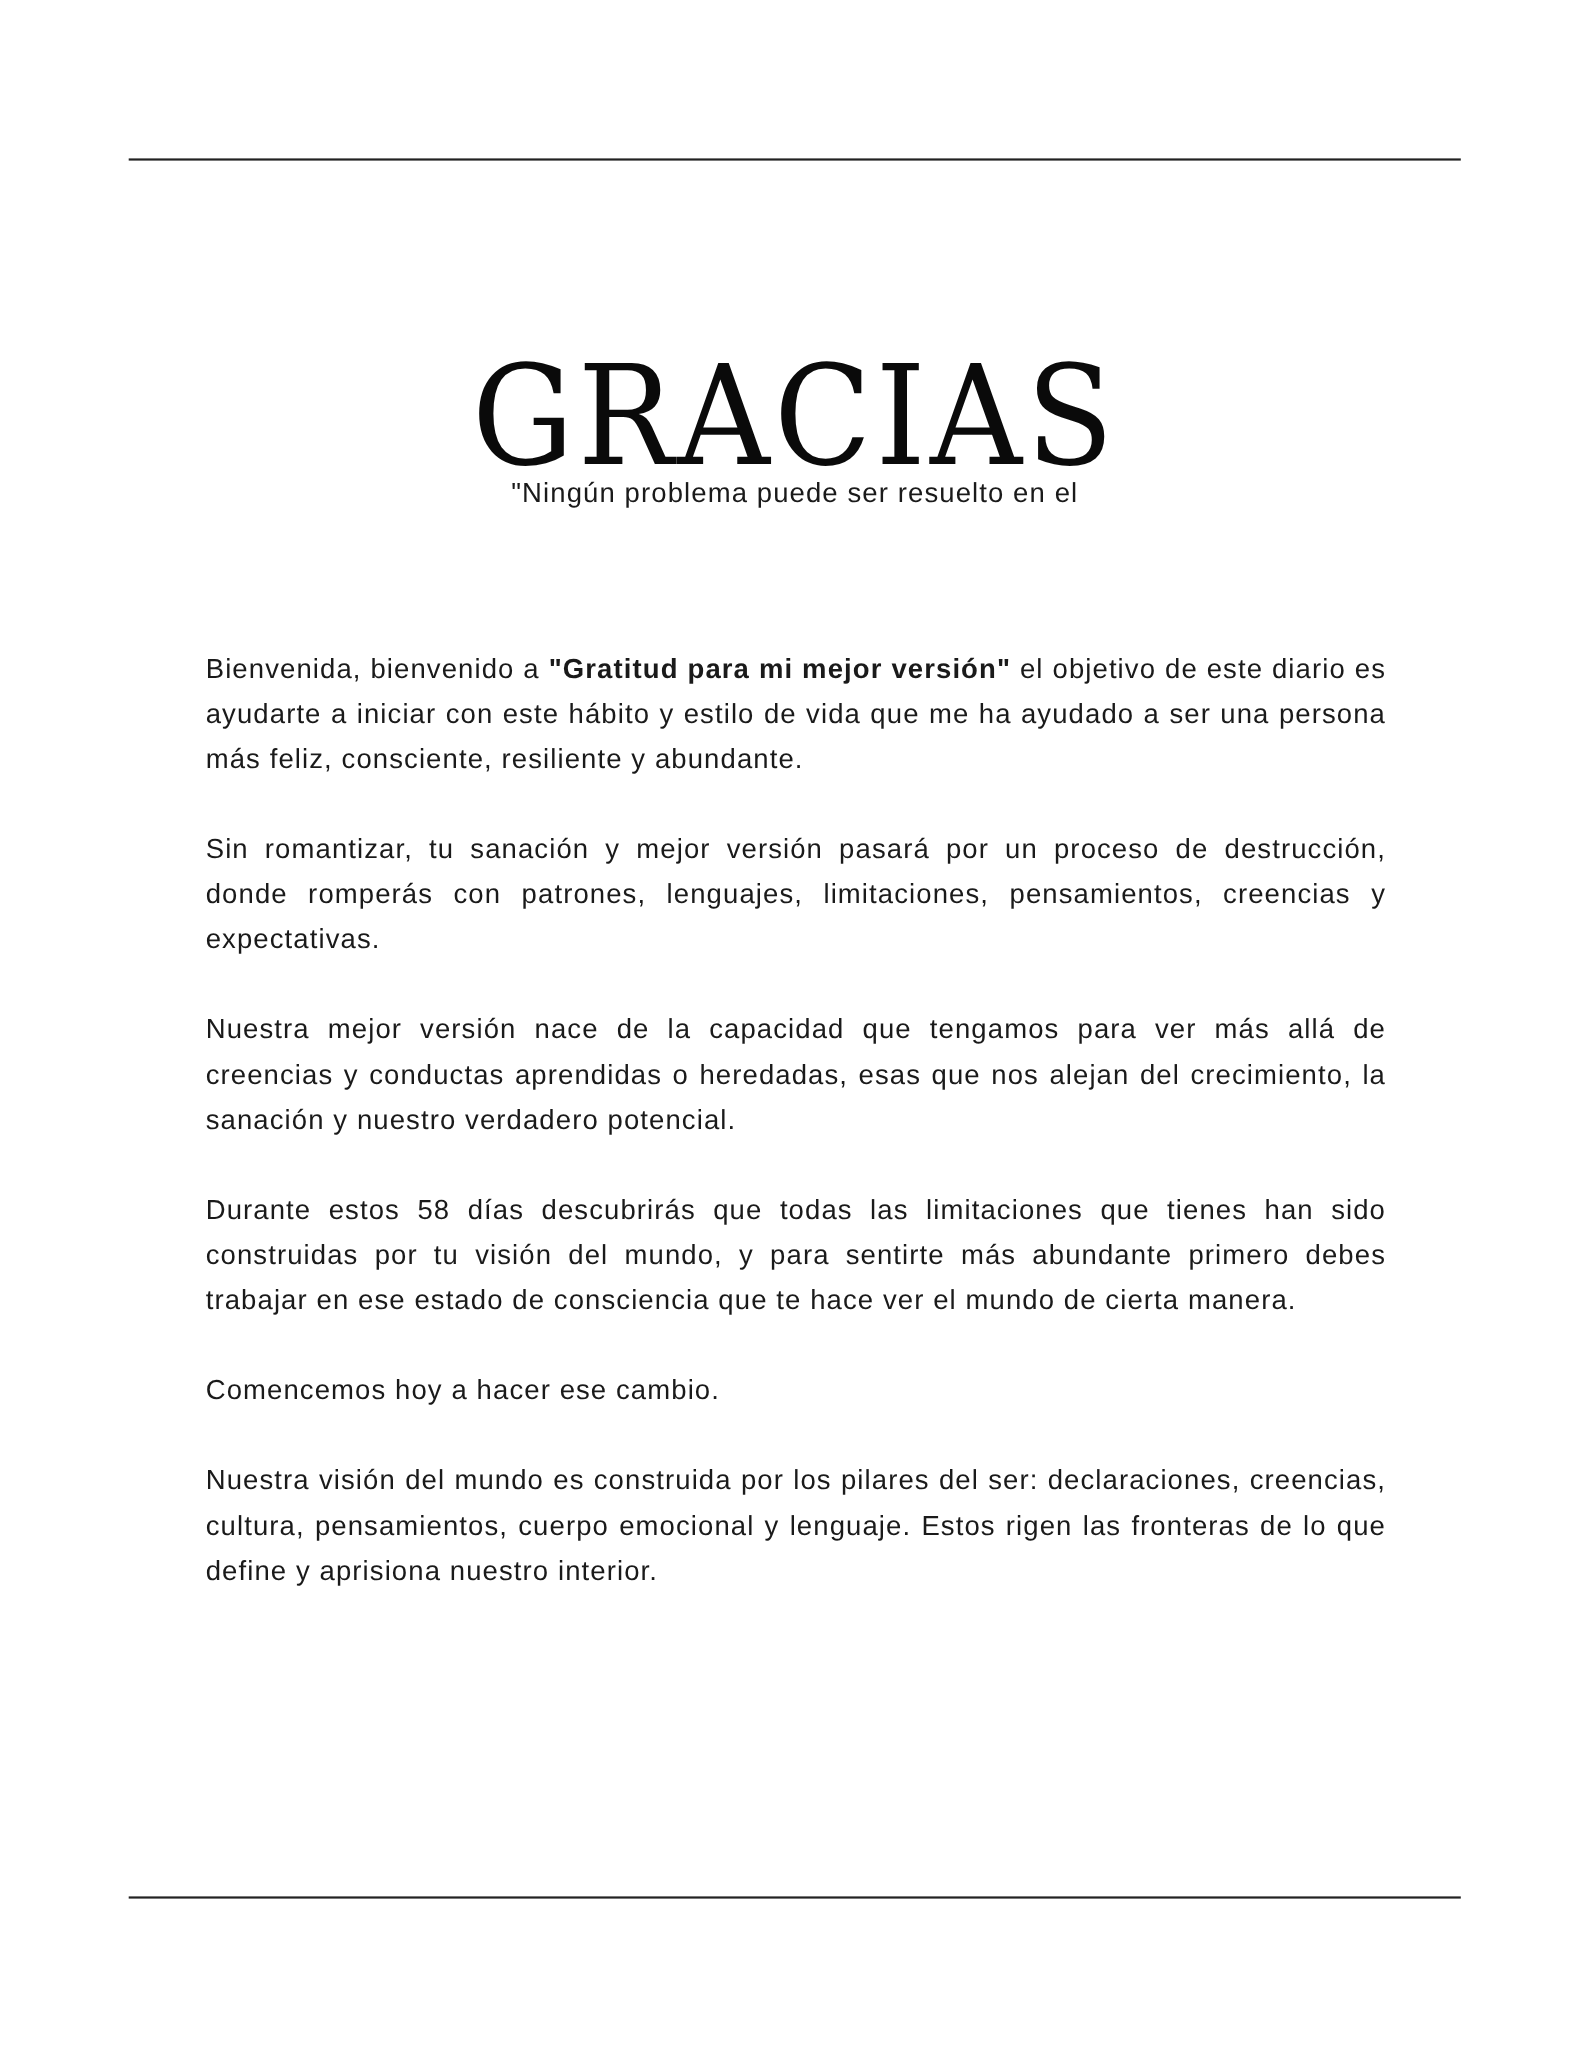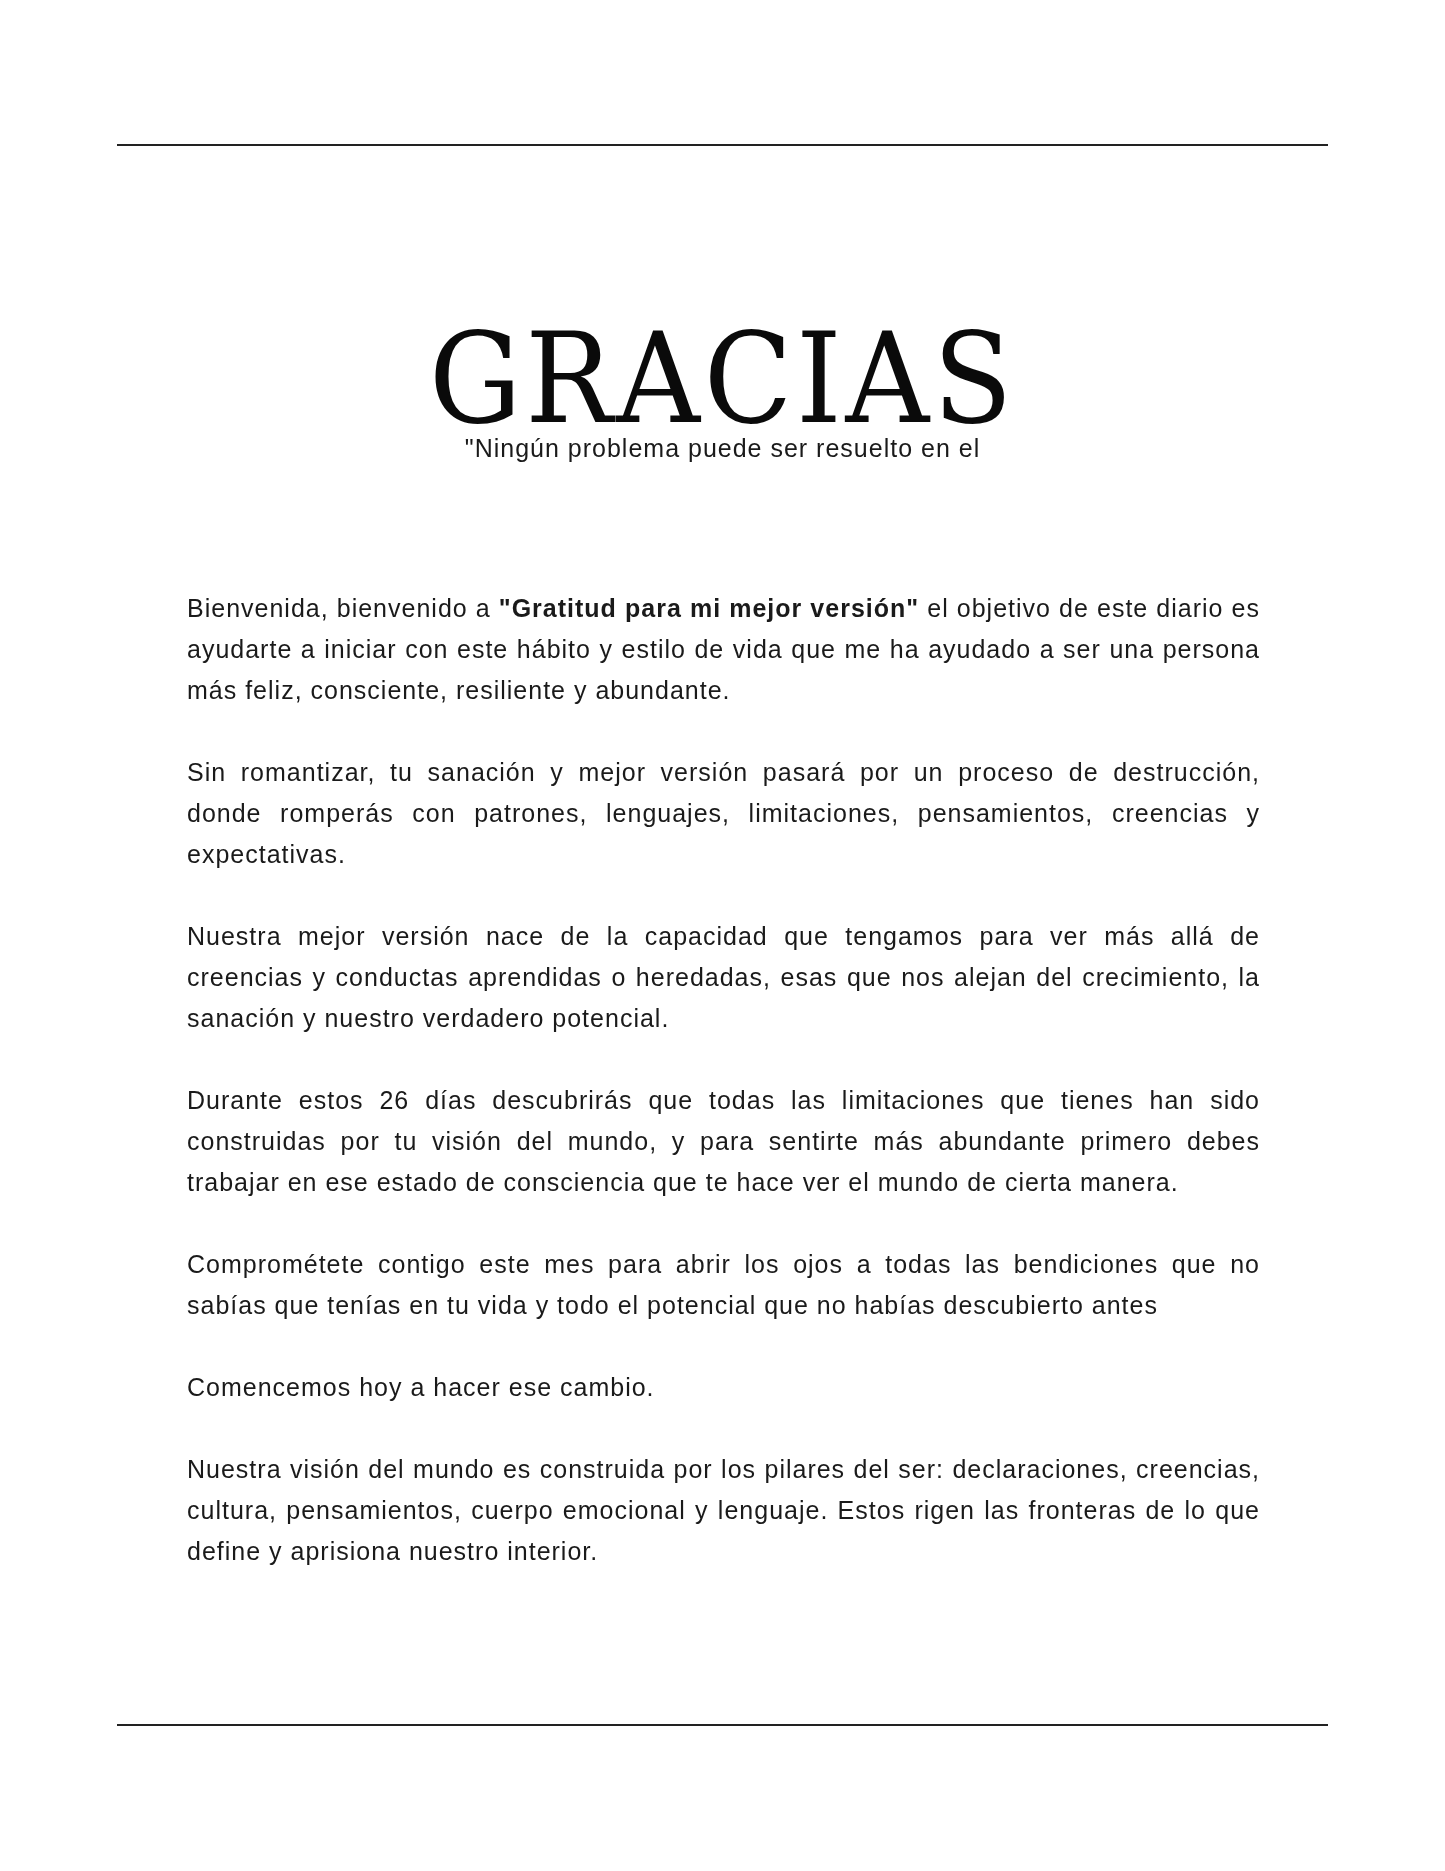--- a/index.html
+++ b/index.html
@@ -34,19 +34,18 @@
 <h1 class="title">GRACIAS</h1>
 
 <div class="quote">
   <div>"Ningún problema puede ser resuelto en el</div>
 </div>
 
 <div class="body-text">
   <p><span>Bienvenida, bienvenido a </span><b>"Gratitud para mi mejor versión"</b><span> el objetivo de este diario es ayudarte a iniciar con este hábito y estilo de vida que me ha ayudado a ser una persona más feliz, consciente, resiliente y abundante.</span></p>
   <p>Sin romantizar, tu sanación y mejor versión pasará por un proceso de destrucción, donde romperás con patrones, lenguajes, limitaciones, pensamientos, creencias y expectativas.</p>
   <p>Nuestra mejor versión nace de la capacidad que tengamos para ver más allá de creencias y conductas aprendidas o heredadas, esas que nos alejan del crecimiento, la sanación y nuestro verdadero potencial.</p>
-  <p>Durante estos 26 días descubrirás que todas las limitaciones que tienes han sido construidas por tu visión del mundo, y para sentirte más abundante primero debes trabajar en ese estado de consciencia que te hace ver el mundo de cierta manera.</p>
-  <p>Comprométete contigo este mes para abrir los ojos a todas las bendiciones que no sabías que tenías en tu vida y todo el potencial que no habías descubierto antes</p>
+  <p>Durante estos 58 días descubrirás que todas las limitaciones que tienes han sido construidas por tu visión del mundo, y para sentirte más abundante primero debes trabajar en ese estado de consciencia que te hace ver el mundo de cierta manera.</p>
   <p>Comencemos hoy a hacer ese cambio.</p>
   <p>Nuestra visión del mundo es construida por los pilares del ser: declaraciones, creencias, cultura, pensamientos, cuerpo emocional y lenguaje. Estos rigen las fronteras de lo que define y aprisiona nuestro interior.</p>
 </div>
 
 <div class="rule bottom"></div>
 
 </body></html>

